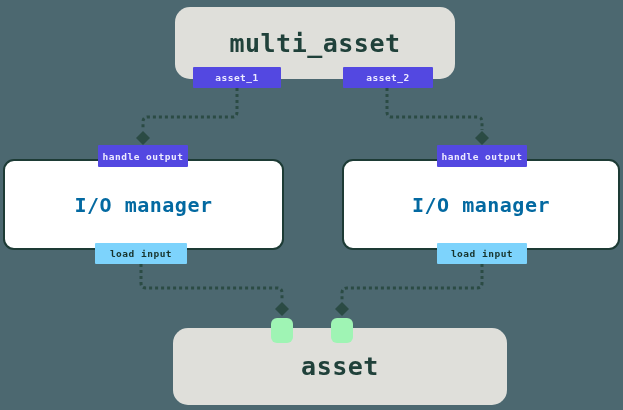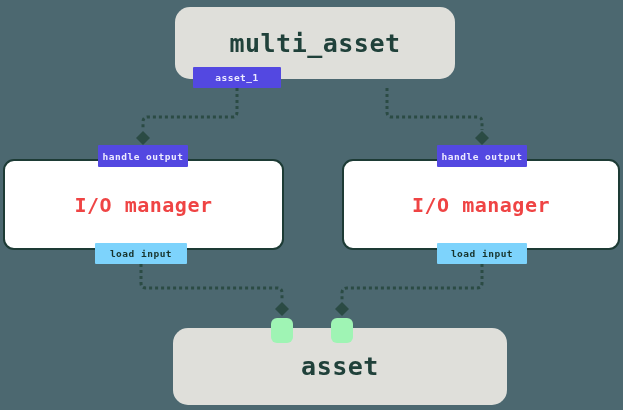--- a/index.html
+++ b/index.html
@@ -25,21 +25,21 @@
     font-weight: 700;
     font-size: 25px;
     letter-spacing: 0.5px;
   }
   .node-multi { left: 175px; top: 7px; width: 280px; height: 72px; }
   .node-asset { left: 173px; top: 328px; width: 334px; height: 77px; }
   .node-io {
     background: #FFFFFF;
     border: 2px solid #1D3B35;
     border-radius: 11px;
-    color: #ef4444;
+    color: #0369a1;
     font-weight: 700;
     font-size: 20px;
     letter-spacing: 0.5px;
   }
   .node-io-left  { left: 3px;   top: 159px; width: 281px; height: 91px; }
   .node-io-right { left: 342px; top: 159px; width: 278px; height: 91px; }
   .badge {
     position: absolute;
     display: flex; align-items: center; justify-content: center;
     box-sizing: border-box;
@@ -86,20 +86,23 @@
 <body>
 
 <div class="canvas">
 
   <div class="node node-gray node-multi">
     <span>multi_asset</span>
   </div>
   <div class="badge badge-purple badge-out1">
     <span>asset_1</span>
   </div>
+  <div class="badge badge-purple badge-out2">
+    <span>asset_2</span>
+  </div>
 
   <svg class="connectors" viewBox="0 0 623 410" aria-hidden="true">
     <path class="line" d="M237 88 L237 112 Q237 117 232 117 L148 117 Q143 117 143 122 L143 130"></path>
     <path class="diamond" d="M143 131 l7 7 l-7 7 l-7 -7 Z"></path>
     <path class="line" d="M387 88 L387 112 Q387 117 392 117 L477 117 Q482 117 482 122 L482 130"></path>
     <path class="diamond" d="M482 131 l7 7 l-7 7 l-7 -7 Z"></path>
     <path class="line" d="M141 264 L141 283 Q141 288 146 288 L277 288 Q282 288 282 293 L282 301"></path>
     <path class="diamond" d="M282 302 l7 7 l-7 7 l-7 -7 Z"></path>
     <path class="line" d="M482 264 L482 283 Q482 288 477 288 L347 288 Q342 288 342 293 L342 301"></path>
     <path class="diamond" d="M342 302 l7 7 l-7 7 l-7 -7 Z"></path>

